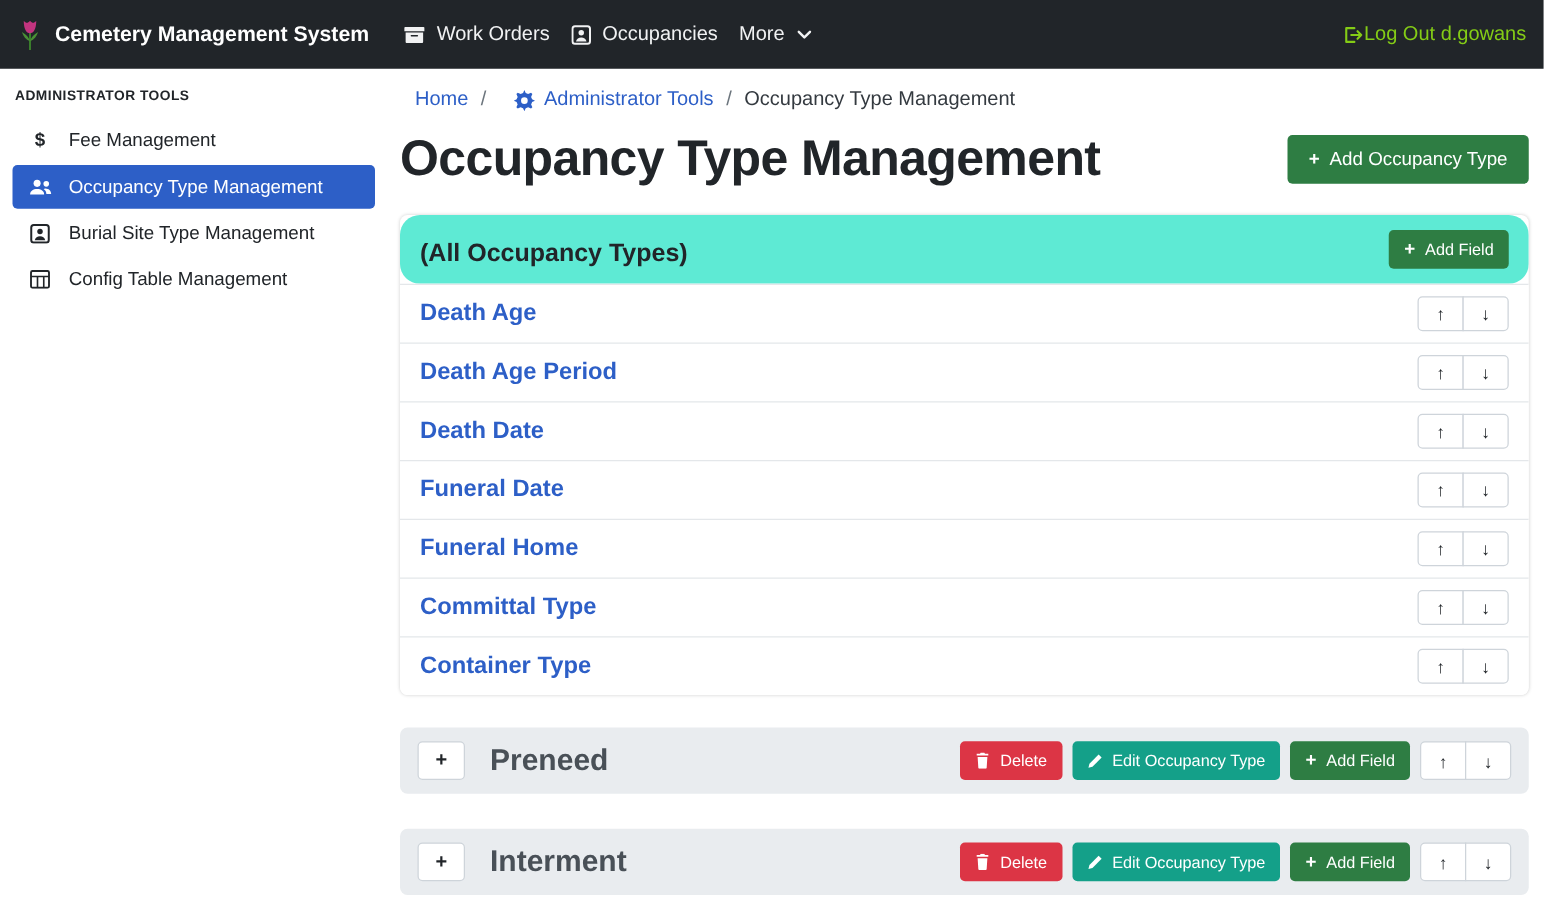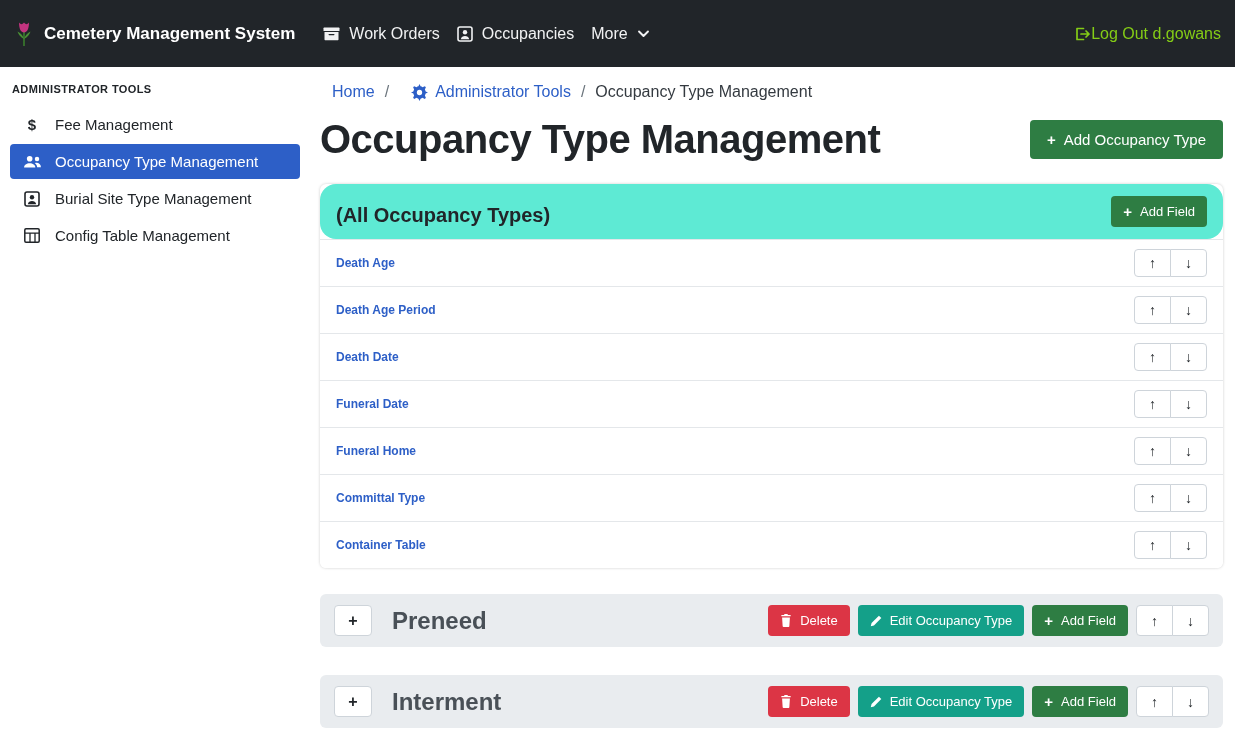--- a/index.html
+++ b/index.html
@@ -7,21 +7,21 @@
   body {
     font-family: "Liberation Sans", sans-serif;
     background: #fff;
     color: #212529;
     overflow: hidden;
   }
   svg { display: block; }
 
   
   .navbar {
-    height: 67px; background: #212529; color: #fff;
+    height: 55px; background: #212529; color: #fff;
     display: flex; align-items: center; padding: 0 14px;
   }
   .brand { display: flex; align-items: center; gap: 10px; font-size: 17px; font-weight: 700; cursor: pointer; }
   .nav-links { display: flex; align-items: center; margin-left: 28px; gap: 17px; }
   .nav-link { display: flex; align-items: center; gap: 9px; font-size: 16px; color: #f1f2f3; cursor: pointer; }
   .logout { margin-left: auto; display: flex; align-items: center; font-size: 16px; color: #84cc16; cursor: pointer; }
 
   
   .shell { display: flex; height: 683px; }
 
@@ -64,21 +64,21 @@
   .plus { font-weight: 700; font-size: 15px; line-height: 1; }
 
   
   .panel { border-radius: 6px; box-shadow: 0 0 3px rgba(0,0,0,.2); margin-bottom: 26px; overflow: hidden; }
   .panel-header { background: #5eead4; display: flex; align-items: flex-end; justify-content: space-between; padding: 12px 16px; border-radius: 16px; }
   .panel-title { font-size: 20px; font-weight: 600; color: #212529; }
   .field-row {
     display: flex; align-items: center; justify-content: space-between;
     padding: 9px 16px; border-top: 1px solid #e4e7ea; background: #fff;
   }
-  .field-link { color: #2d5fc7; font-weight: 700; font-size: 12px; cursor: pointer; }
+  .field-link { color: #2d5fc7; font-weight: 700; font-size: 19px; cursor: pointer; }
 
   .btn-group { display: flex; }
   .arrow-btn {
     width: 37px; height: 28px; background: #fff; border: 1px solid #ced4da;
     color: #212529; font-size: 14px; cursor: pointer; font-family: inherit;
   }
   .btn-group .arrow-btn:first-child { border-radius: 4px 0 0 4px; }
   .btn-group .arrow-btn:last-child { border-radius: 0 4px 4px 0; margin-left: -1px; }
   .arrow-tall { height: 31px; }
 
@@ -275,21 +275,21 @@
 
       <div class="field-row">
         <a class="field-link">Committal Type</a>
         <div class="btn-group">
           <button class="arrow-btn">↑</button>
           <button class="arrow-btn">↓</button>
         </div>
       </div>
 
       <div class="field-row">
-        <a class="field-link">Container Table</a>
+        <a class="field-link">Container Type</a>
         <div class="btn-group">
           <button class="arrow-btn">↑</button>
           <button class="arrow-btn">↓</button>
         </div>
       </div>
     </section>
 
     <section class="type-panel">
       <button class="expand-btn">+</button>
       <h2 class="type-name">Preneed</h2>

